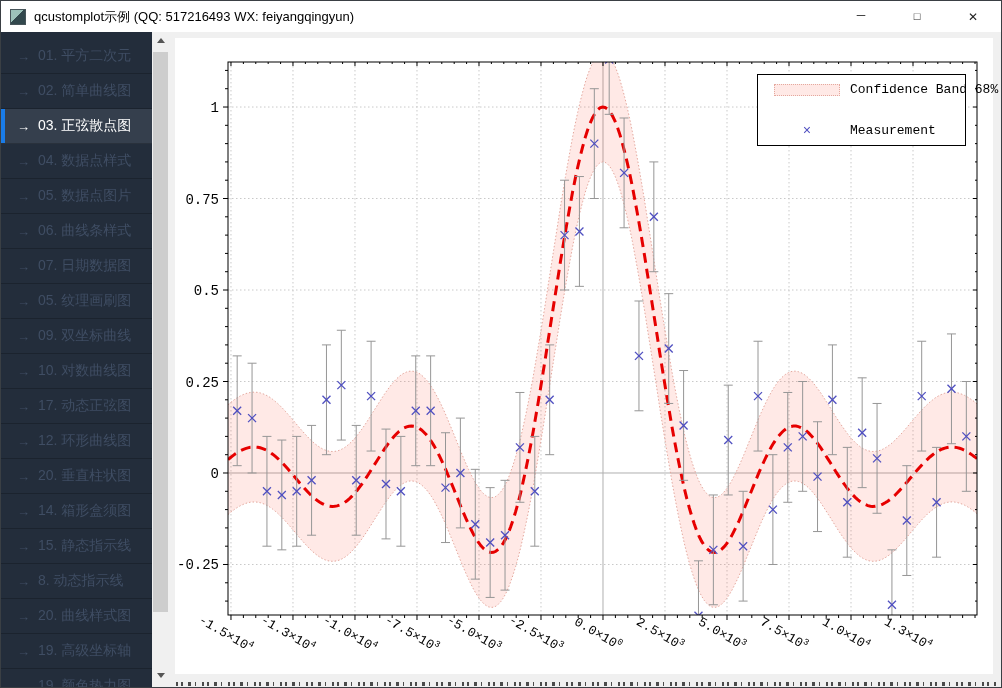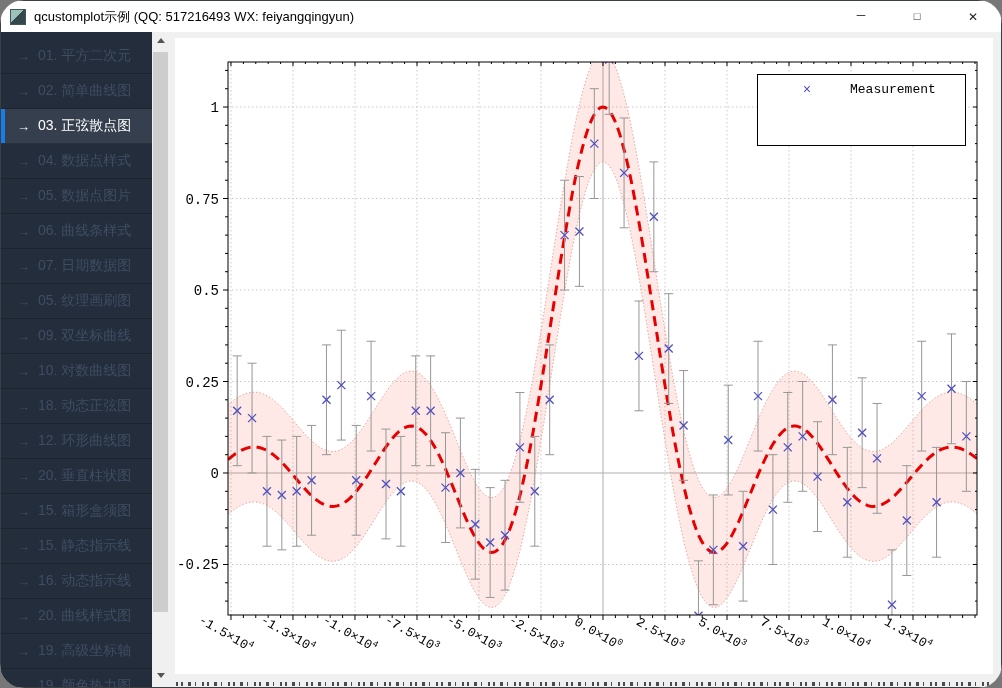--- a/index.html
+++ b/index.html
@@ -1,21 +1,20 @@
 <!DOCTYPE html>
 <html><head>
 <meta charset="utf-8">
 <style>
   html,body{margin:0;padding:0;background:#777;}
   *{box-sizing:border-box;}
   .window{
     position:relative;width:1002px;height:688px;background:#f0f0f0;
     font-family:"Liberation Sans",sans-serif;overflow:hidden;
     box-shadow:inset 0 0 0 1px #3a3f44;
-    border-radius:24px;
   }
   
   .titlebar{position:absolute;left:1px;top:1px;right:1px;height:31px;background:#ffffff;
     display:flex;align-items:center;}
   .app-icon{width:16px;height:16px;margin:0 8px 0 9px;
     background:linear-gradient(135deg,#9cc2ba 0 46%,#32484d 46%);
     border:1px solid #47555a;flex:0 0 auto;}
   .title-text{font-size:13px;color:#000;white-space:nowrap;}
   .cap-group{margin-left:auto;display:flex;height:100%;}
   .cap-btn{width:56px;height:100%;display:flex;align-items:center;justify-content:center;
@@ -117,41 +116,41 @@
       <div class="side-item">
         <span class="arrow">→</span>
         <span>09. 双坐标曲线</span>
       </div>
       <div class="side-item">
         <span class="arrow">→</span>
         <span>10. 对数曲线图</span>
       </div>
       <div class="side-item">
         <span class="arrow">→</span>
-        <span>18. 动态正弦图</span>
+        <span>17. 动态正弦图</span>
       </div>
       <div class="side-item">
         <span class="arrow">→</span>
         <span>12. 环形曲线图</span>
       </div>
       <div class="side-item">
         <span class="arrow">→</span>
         <span>20. 垂直柱状图</span>
       </div>
       <div class="side-item">
         <span class="arrow">→</span>
-        <span>15. 箱形盒须图</span>
+        <span>14. 箱形盒须图</span>
       </div>
       <div class="side-item">
         <span class="arrow">→</span>
         <span>15. 静态指示线</span>
       </div>
       <div class="side-item">
         <span class="arrow">→</span>
-        <span>16. 动态指示线</span>
+        <span>8. 动态指示线</span>
       </div>
       <div class="side-item">
         <span class="arrow">→</span>
         <span>20. 曲线样式图</span>
       </div>
       <div class="side-item">
         <span class="arrow">→</span>
         <span>19. 高级坐标轴</span>
       </div>
       <div class="side-item">
@@ -664,20 +663,26 @@
             <text x="44" y="165.511581733951" text-anchor="end" font-size="14">0.75</text>
             <text x="44" y="257.00727994705494" text-anchor="end" font-size="14">0.5</text>
             <text x="44" y="348.5029781601588" text-anchor="end" font-size="14">0.25</text>
             <text x="44" y="439.9986763732627" text-anchor="end" font-size="14">0</text>
             <text x="44" y="531.4943745863666" text-anchor="end" font-size="14">-0.25</text>
           </g>
         </svg>
       <div class="legend" id="legend">
           <div class="legend-row">
             <div class="legend-swatch-cell">
+              <div class="sw-band"></div>
+            </div>
+            <div class="legend-label">Confidence Band 68%</div>
+          </div>
+          <div class="legend-row">
+            <div class="legend-swatch-cell">
               <span class="sw-x">×</span>
             </div>
             <div class="legend-label">Measurement</div>
           </div>
         </div>
     </div>
     <div class="clipped-text"></div>
   </div>
 
 </div>

